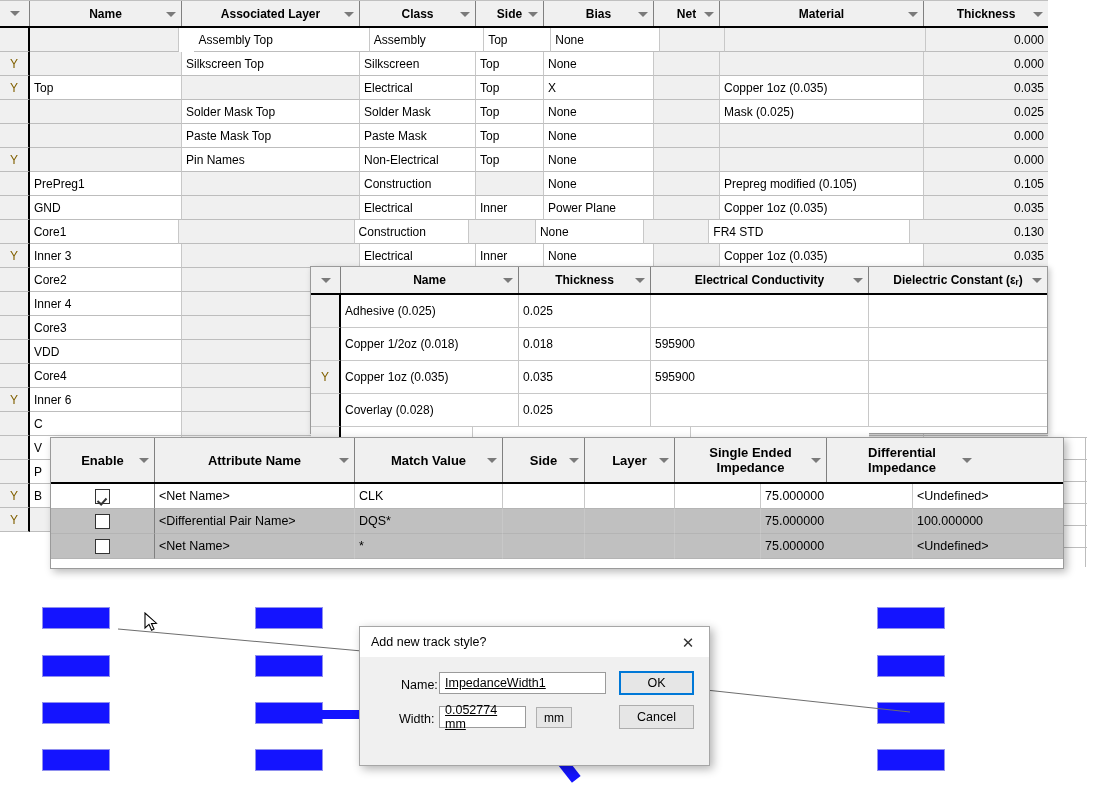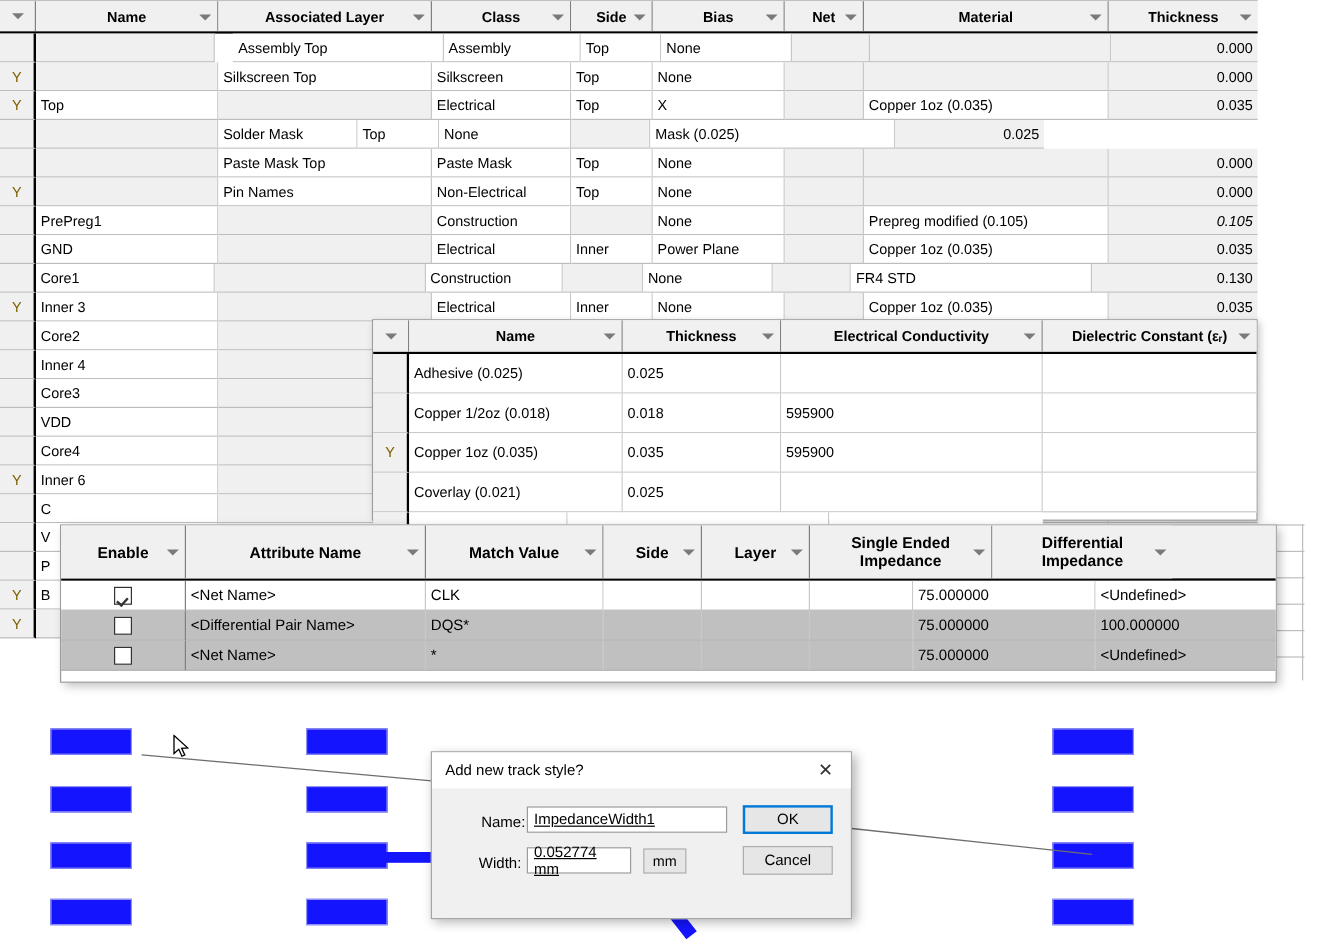--- a/index.html
+++ b/index.html
@@ -212,20 +212,21 @@
           <div class="cell w" style="width: 116px;">Electrical</div>
           <div class="cell w" style="width: 68px;">Top</div>
           <div class="cell w" style="width: 110px;">X</div>
           <div class="cell g" style="width: 66px;"></div>
           <div class="cell w" style="width: 204px;">Copper 1oz (0.035)</div>
           <div class="cell num g" style="width: 124px; border-right: none;">0.035</div>
         </div>
         <div class="row">
           <div class="cell selcol" style="width: 30px;"></div>
           <div class="cell g" style="width: 152px;"></div>
+          <div class="cell w" style="width: 178px;">Solder Mask Top</div>
           <div class="cell w" style="width: 116px;">Solder Mask</div>
           <div class="cell w" style="width: 68px;">Top</div>
           <div class="cell w" style="width: 110px;">None</div>
           <div class="cell g" style="width: 66px;"></div>
           <div class="cell w" style="width: 204px;">Mask (0.025)</div>
           <div class="cell num g" style="width: 124px; border-right: none;">0.025</div>
         </div>
         <div class="row">
           <div class="cell selcol" style="width: 30px;"></div>
           <div class="cell g" style="width: 152px;"></div>
@@ -250,21 +251,21 @@
         </div>
         <div class="row">
           <div class="cell selcol" style="width: 30px;"></div>
           <div class="cell w" style="width: 152px;">PrePreg1</div>
           <div class="cell g" style="width: 178px;"></div>
           <div class="cell w" style="width: 116px;">Construction</div>
           <div class="cell g" style="width: 68px;"></div>
           <div class="cell w" style="width: 110px;">None</div>
           <div class="cell g" style="width: 66px;"></div>
           <div class="cell w" style="width: 204px;">Prepreg modified (0.105)</div>
-          <div class="cell num g" style="width: 124px; border-right: none; font-style: italic;">0.105</div>
+          <div class="cell num g" style="width: 124px; border-right: none;">0.105</div>
         </div>
         <div class="row">
           <div class="cell selcol" style="width: 30px;"></div>
           <div class="cell w" style="width: 152px;">GND</div>
           <div class="cell g" style="width: 178px;"></div>
           <div class="cell w" style="width: 116px;">Electrical</div>
           <div class="cell w" style="width: 68px;">Inner</div>
           <div class="cell w" style="width: 110px;">Power Plane</div>
           <div class="cell g" style="width: 66px;"></div>
           <div class="cell w" style="width: 204px;">Copper 1oz (0.035)</div>
@@ -455,21 +456,21 @@
         </div>
         <div class="row">
           <div class="cell selcol" style="width: 30px;">Y</div>
           <div class="cell w" style="width: 178px;">Copper 1oz (0.035)</div>
           <div class="cell w" style="width: 132px;">0.035</div>
           <div class="cell w" style="width: 218px;">595900</div>
           <div class="cell w" style="width: 178px; border-right: none;"></div>
         </div>
         <div class="row">
           <div class="cell selcol" style="width: 30px;"></div>
-          <div class="cell w" style="width: 178px;">Coverlay (0.021)</div>
+          <div class="cell w" style="width: 178px;">Coverlay (0.028)</div>
           <div class="cell w" style="width: 132px;">0.025</div>
           <div class="cell w" style="width: 218px;"></div>
           <div class="cell w" style="width: 178px; border-right: none;"></div>
         </div>
         <div class="row">
           <div class="cell selcol" style="width: 30px;"></div>
           <div class="cell w" style="width: 132px;">0.025</div>
           <div class="cell w" style="width: 218px;"></div>
           <div class="cell w" style="width: 178px; border-right: none;"></div>
         </div>

